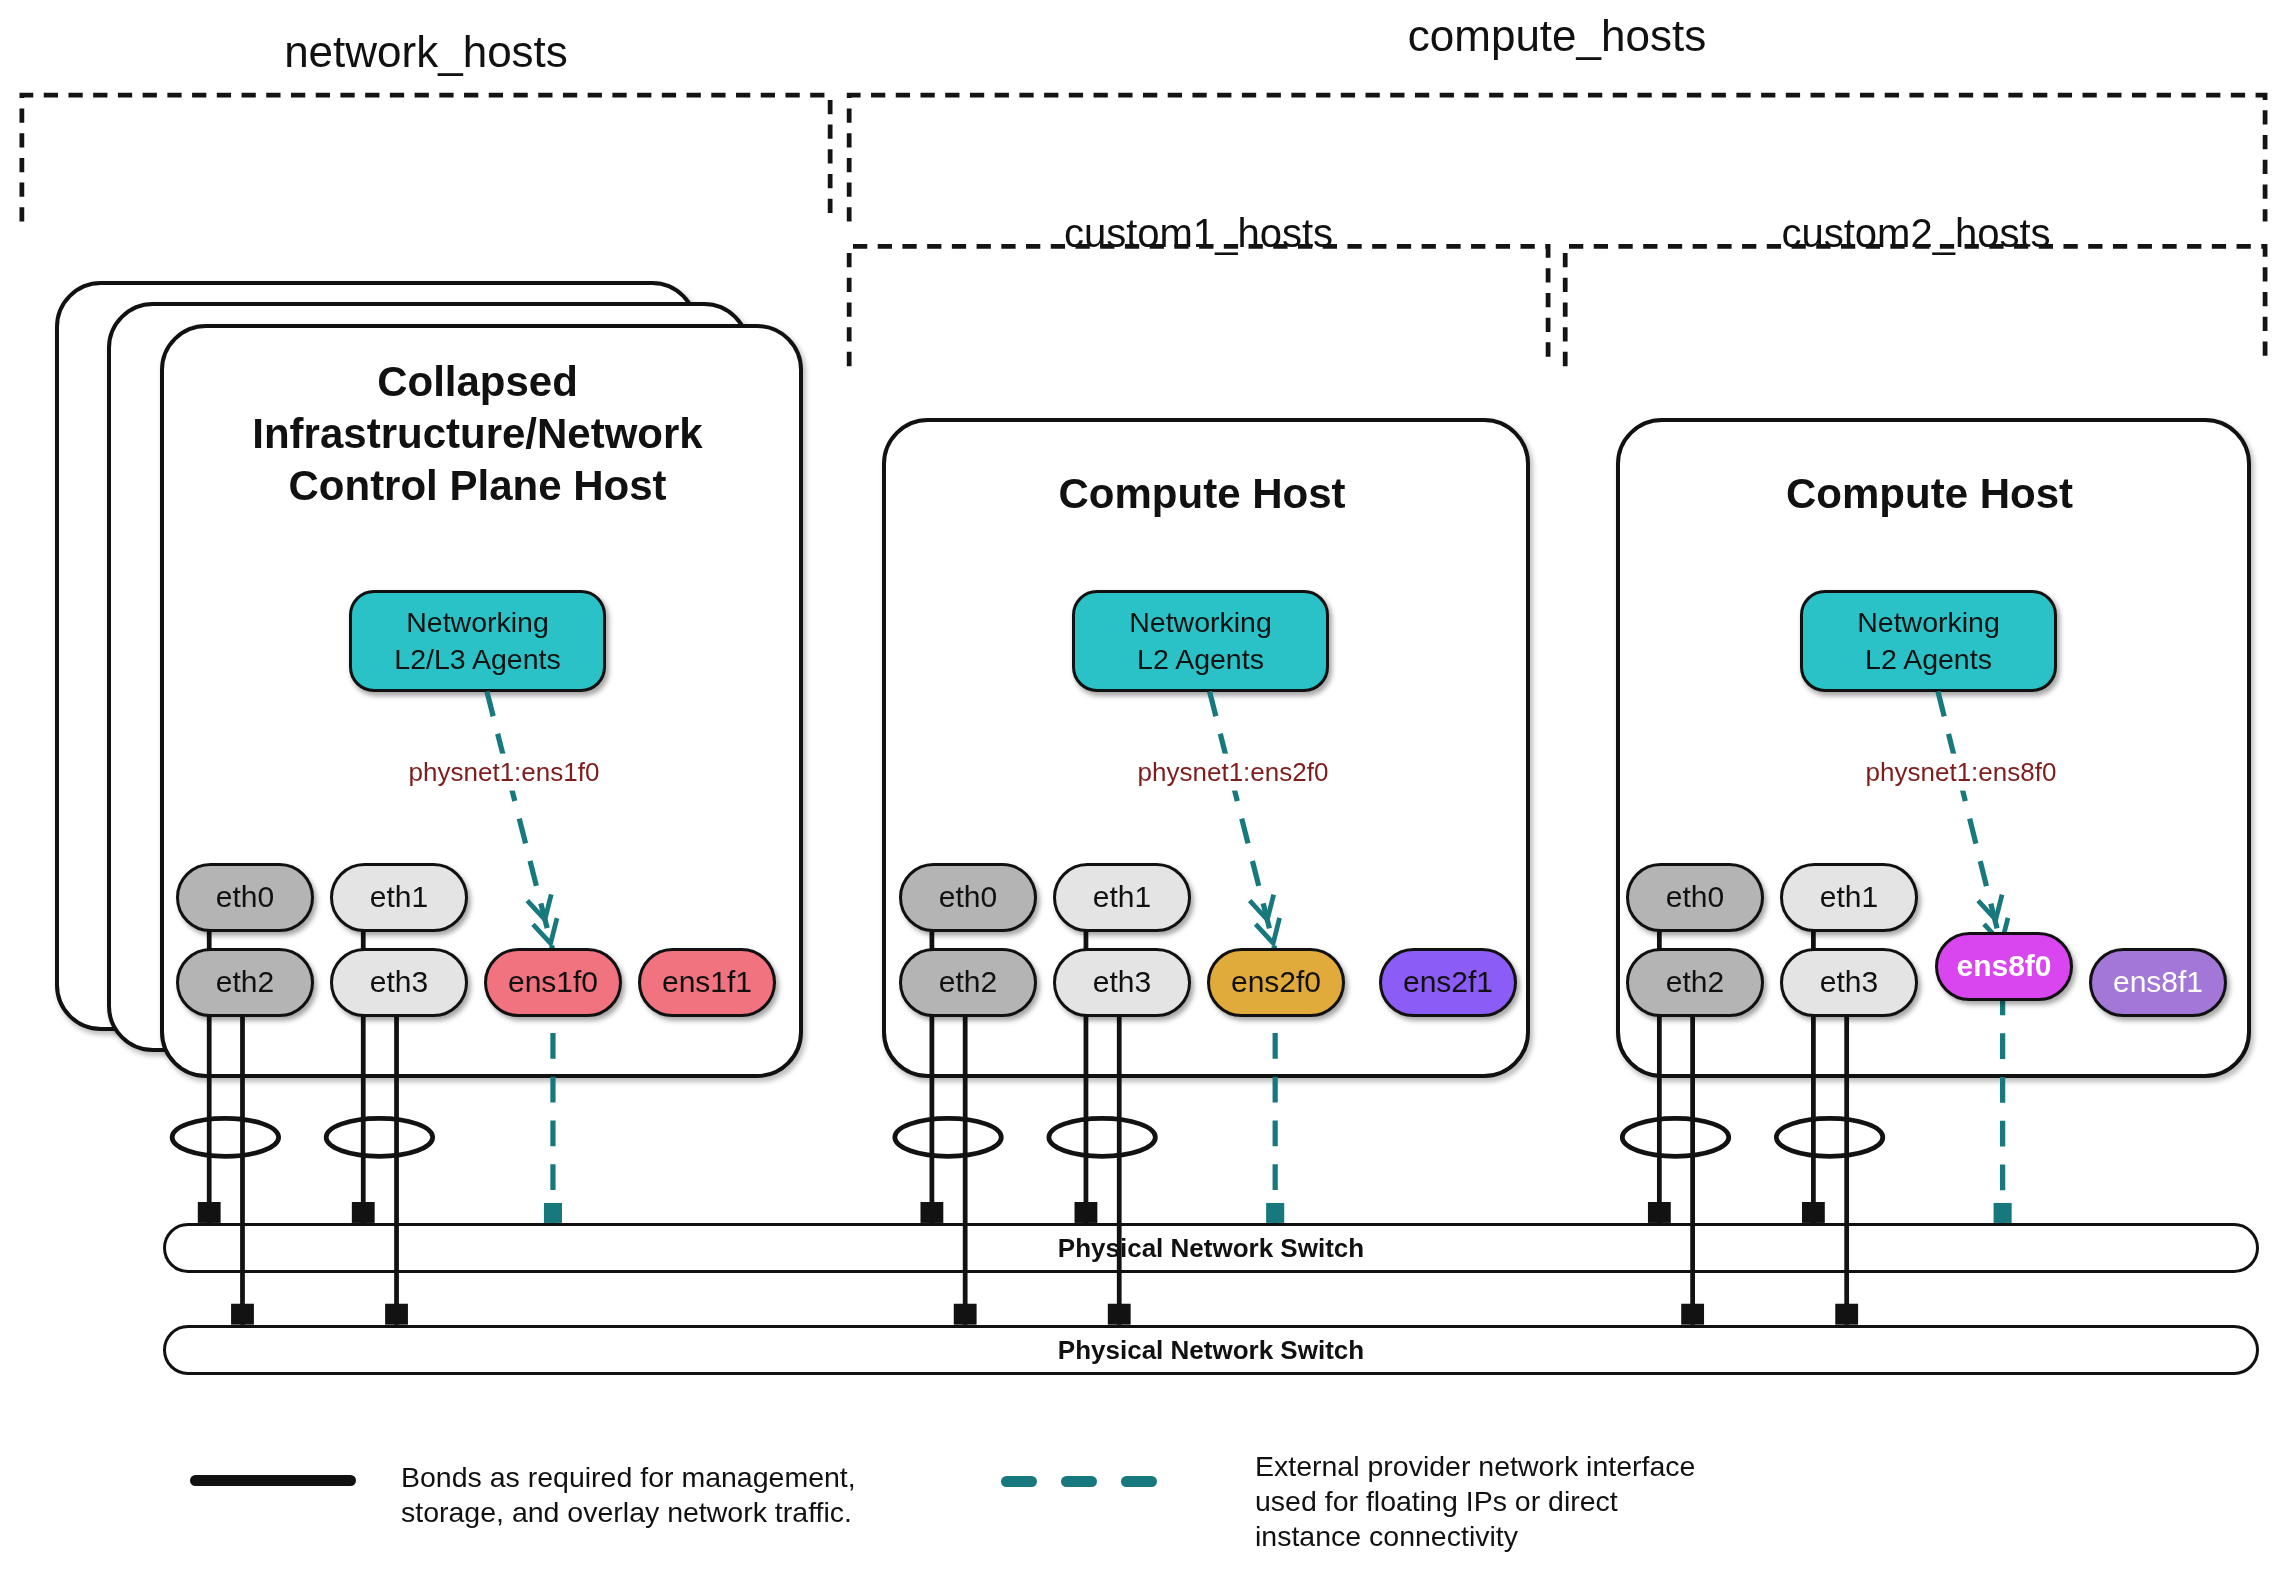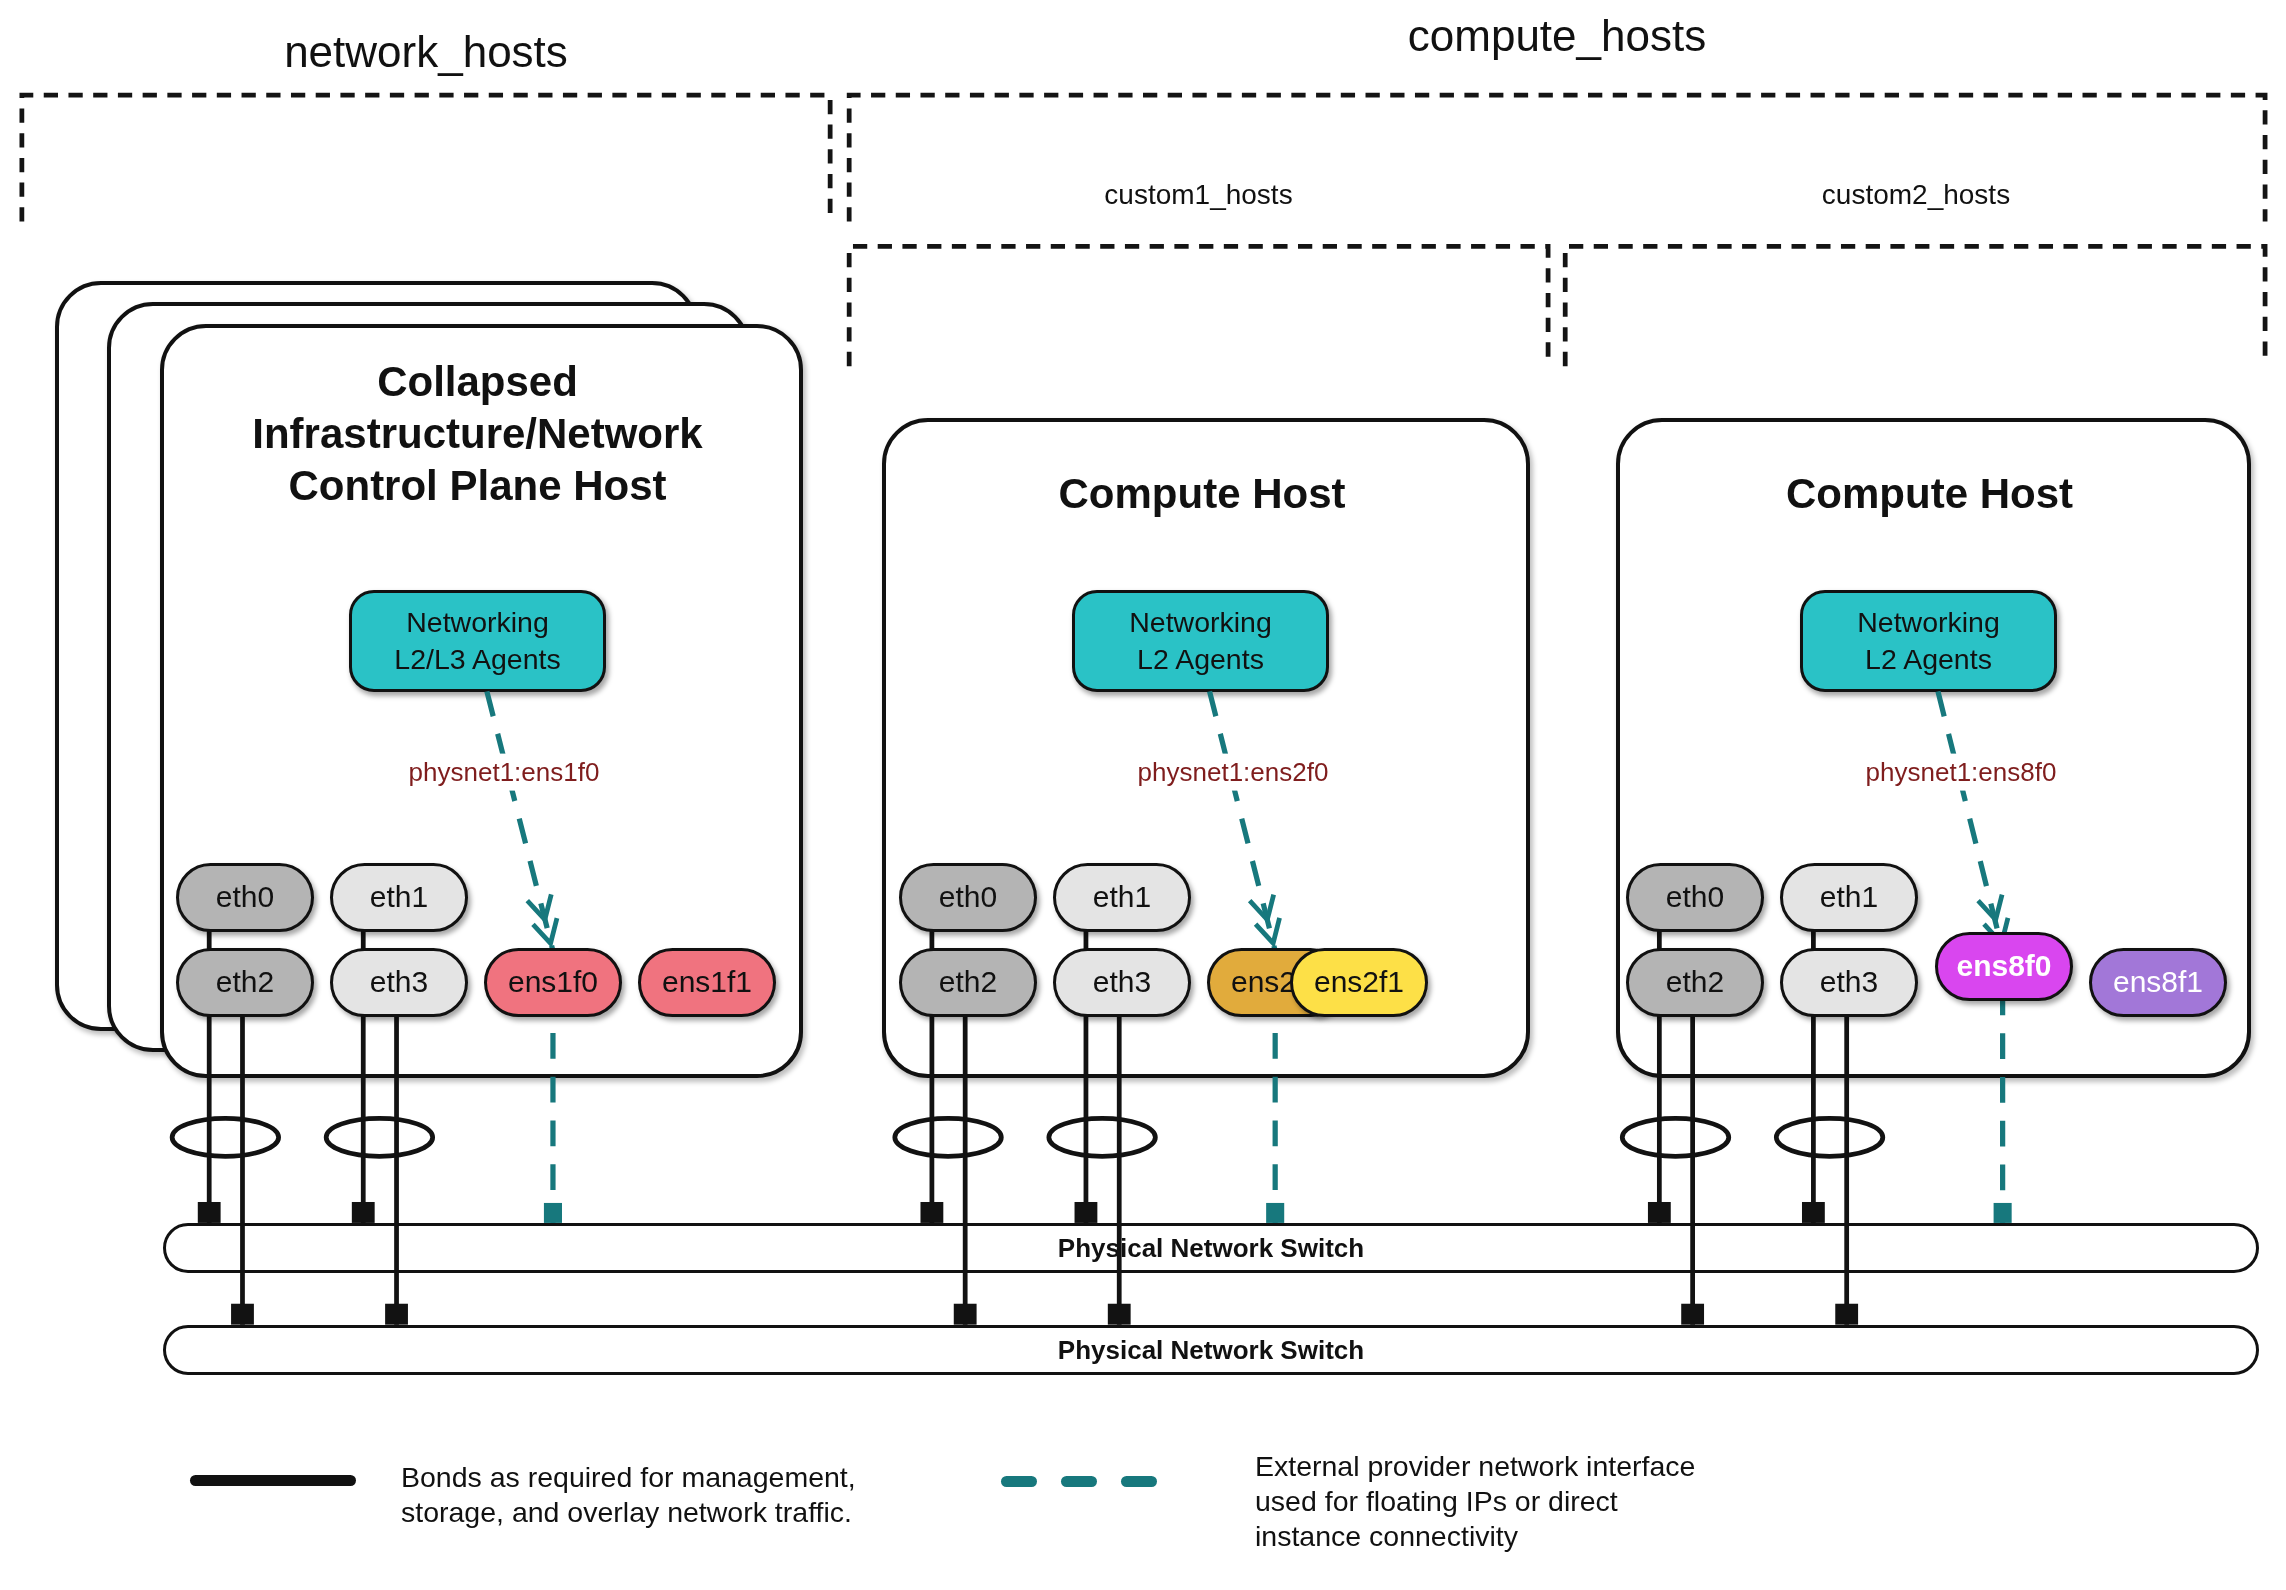--- a/index.html
+++ b/index.html
@@ -5,21 +5,21 @@
   :root{
     --teal-fill:#2ac2c6; --teal-dark:#17787d; --ink:#121212;
   }
   html,body{margin:0;padding:0;background:#ffffff;}
   .canvas{
     position:relative; width:2286px; height:1590px; overflow:hidden;
     background:#ffffff; font-family:"Liberation Sans", sans-serif; color:var(--ink);
   }
   
   .gtitle{position:absolute; text-align:center; font-size:44px; font-weight:400; color:#111;}
-  .gtitle.small{font-size:28px;}
+  .gtitle.small{font-size:40px;margin-top:32px;}
   
   .hostbox{
     position:absolute; background:#fff; border:4.8px solid #111; border-radius:46px;
     box-shadow:2.9px 3.8px 5.7px rgba(0,0,0,0.25);
   }
   
   .htitle{position:absolute; text-align:center; font-size:42px; font-weight:700; line-height:52px; color:#111;}
   .htitle span{display:block;}
   
   .agent{
@@ -175,21 +175,21 @@
       <div class="pill" style="left: 330px; top: 863px; background: rgb(228, 228, 228); color: rgb(17, 17, 17);">eth1</div>
       <div class="pill" style="left: 176px; top: 948px; background: rgb(180, 180, 180); color: rgb(17, 17, 17);">eth2</div>
       <div class="pill" style="left: 330px; top: 948px; background: rgb(228, 228, 228); color: rgb(17, 17, 17);">eth3</div>
       <div class="pill" style="left: 484px; top: 948px; background: rgb(240, 115, 127); color: rgb(17, 17, 17);">ens1f0</div>
       <div class="pill" style="left: 638px; top: 948px; background: rgb(240, 115, 127); color: rgb(17, 17, 17);">ens1f1</div>
       <div class="pill" style="left: 899px; top: 863px; background: rgb(180, 180, 180); color: rgb(17, 17, 17);">eth0</div>
       <div class="pill" style="left: 1053px; top: 863px; background: rgb(228, 228, 228); color: rgb(17, 17, 17);">eth1</div>
       <div class="pill" style="left: 899px; top: 948px; background: rgb(180, 180, 180); color: rgb(17, 17, 17);">eth2</div>
       <div class="pill" style="left: 1053px; top: 948px; background: rgb(228, 228, 228); color: rgb(17, 17, 17);">eth3</div>
       <div class="pill" style="left: 1207px; top: 948px; background: rgb(225, 171, 60); color: rgb(17, 17, 17);">ens2f0</div>
-      <div class="pill" style="left: 1290px; top: 948px; background: #fde047; color: rgb(17, 17, 17); text-align: center;">ens2f1</div>
+      <div class="pill" style="left: 1379px; top: 948px; background: #8b5cf6; color: rgb(17, 17, 17); text-align: center;">ens2f1</div>
       <div class="pill" style="left: 1626px; top: 863px; background: rgb(180, 180, 180); color: rgb(17, 17, 17);">eth0</div>
       <div class="pill" style="left: 1780px; top: 863px; background: rgb(228, 228, 228); color: rgb(17, 17, 17);">eth1</div>
       <div class="pill" style="left: 1626px; top: 948px; background: rgb(180, 180, 180); color: rgb(17, 17, 17);">eth2</div>
       <div class="pill" style="left: 1780px; top: 948px; background: rgb(228, 228, 228); color: rgb(17, 17, 17);">eth3</div>
       <div class="pill" style="left: 1935px; top: 932px; background: #d946ef; color: rgb(255, 255, 255); font-weight: bold;">ens8f0</div>
       <div class="pill" style="left: 2089px; top: 948px; background: rgb(162, 119, 216); color: rgb(255, 255, 255);">ens8f1</div>
     </div>
 
   <div class="physnet" style="left:504px; top:772px;">physnet1:ens1f0</div>
   <div class="physnet" style="left:1233px; top:772px;">physnet1:ens2f0</div>

